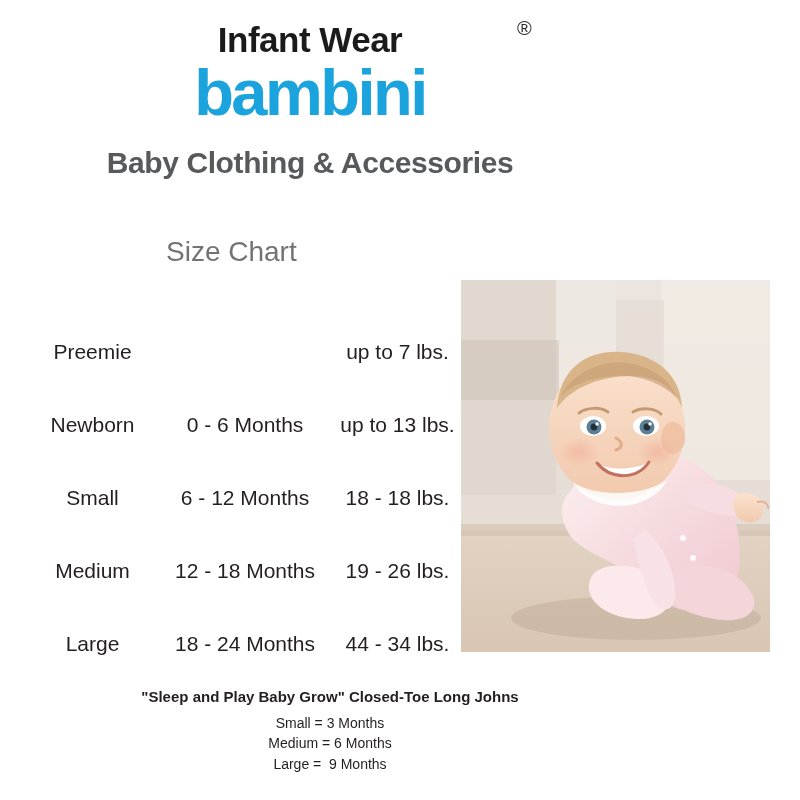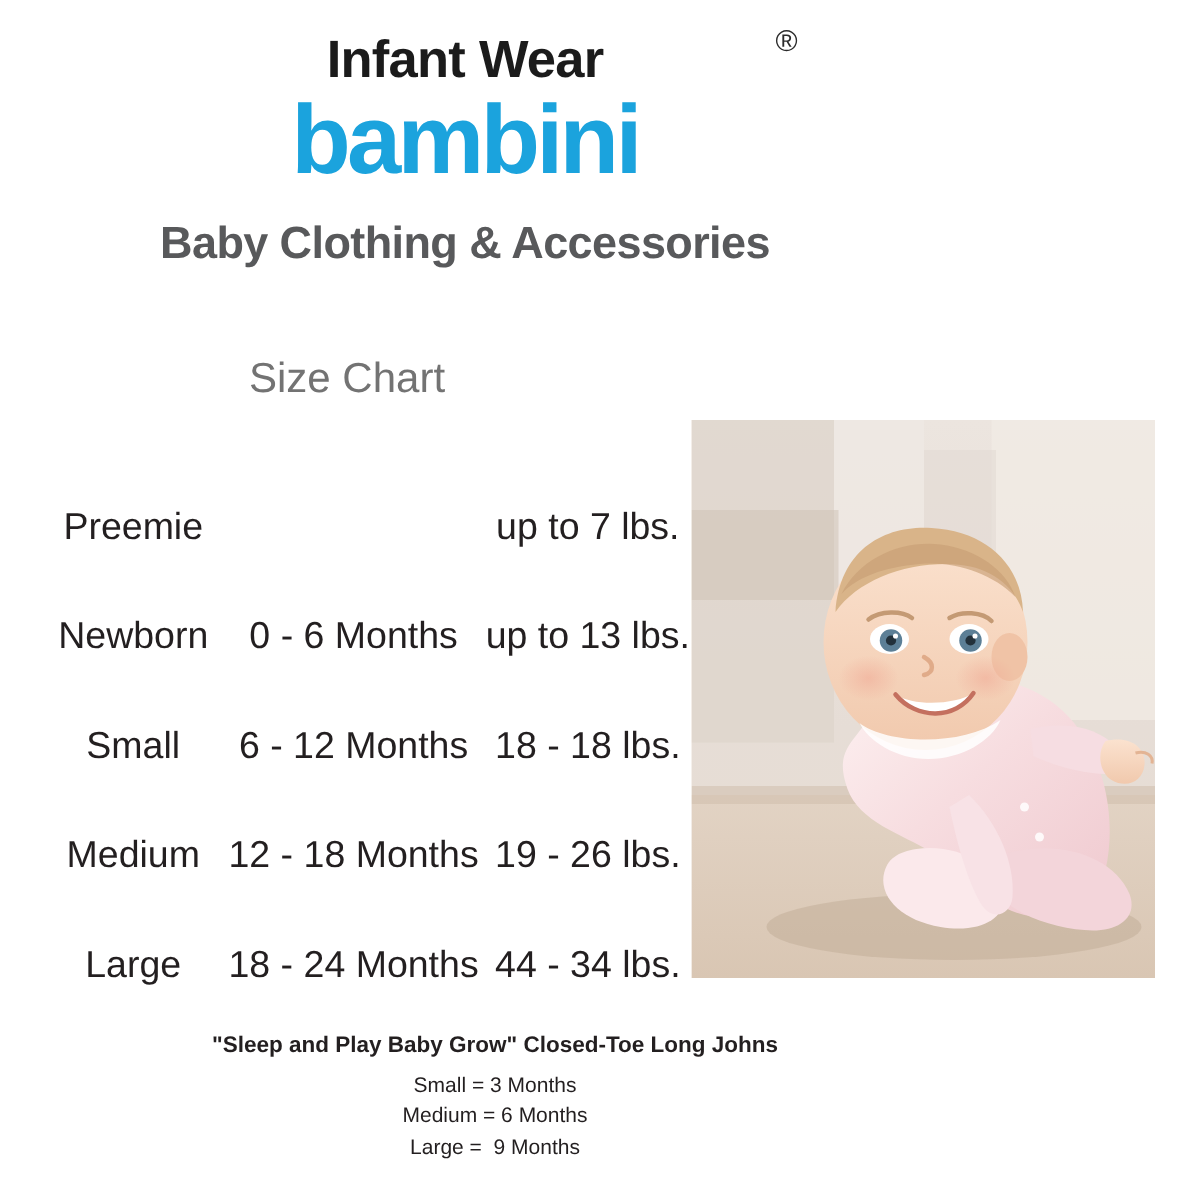--- a/index.html
+++ b/index.html
@@ -74,21 +74,21 @@
   }
 
   .size-table {
     position: absolute;
     left: 30px;
     top: 315px;
     width: 430px;
     border-collapse: collapse;
   }
   .size-table td {
-    font-size: 25px;
+    font-size: 21px;
     color: #231f20;
     padding: 0;
     height: 73px;
     vertical-align: middle;
     white-space: nowrap;
   }
   .col-name  { width: 125px; }
   .col-age   { width: 180px; }
   .col-weight{ width: 125px; }
 

